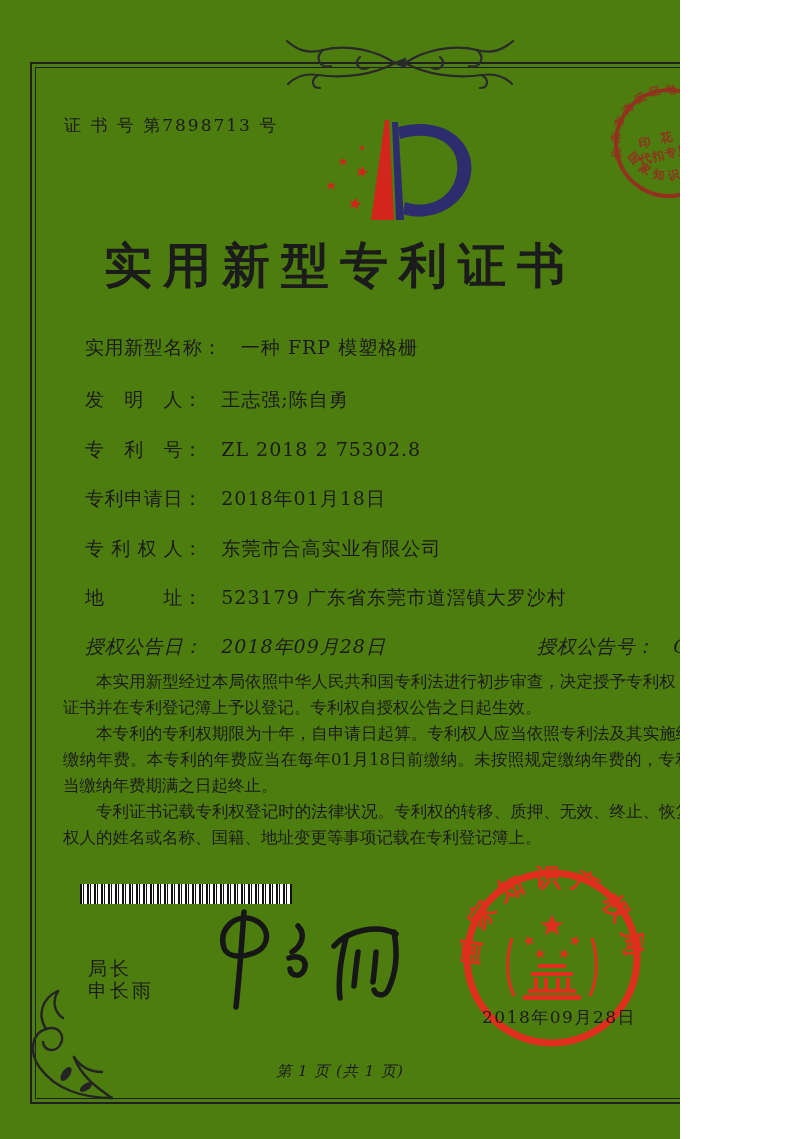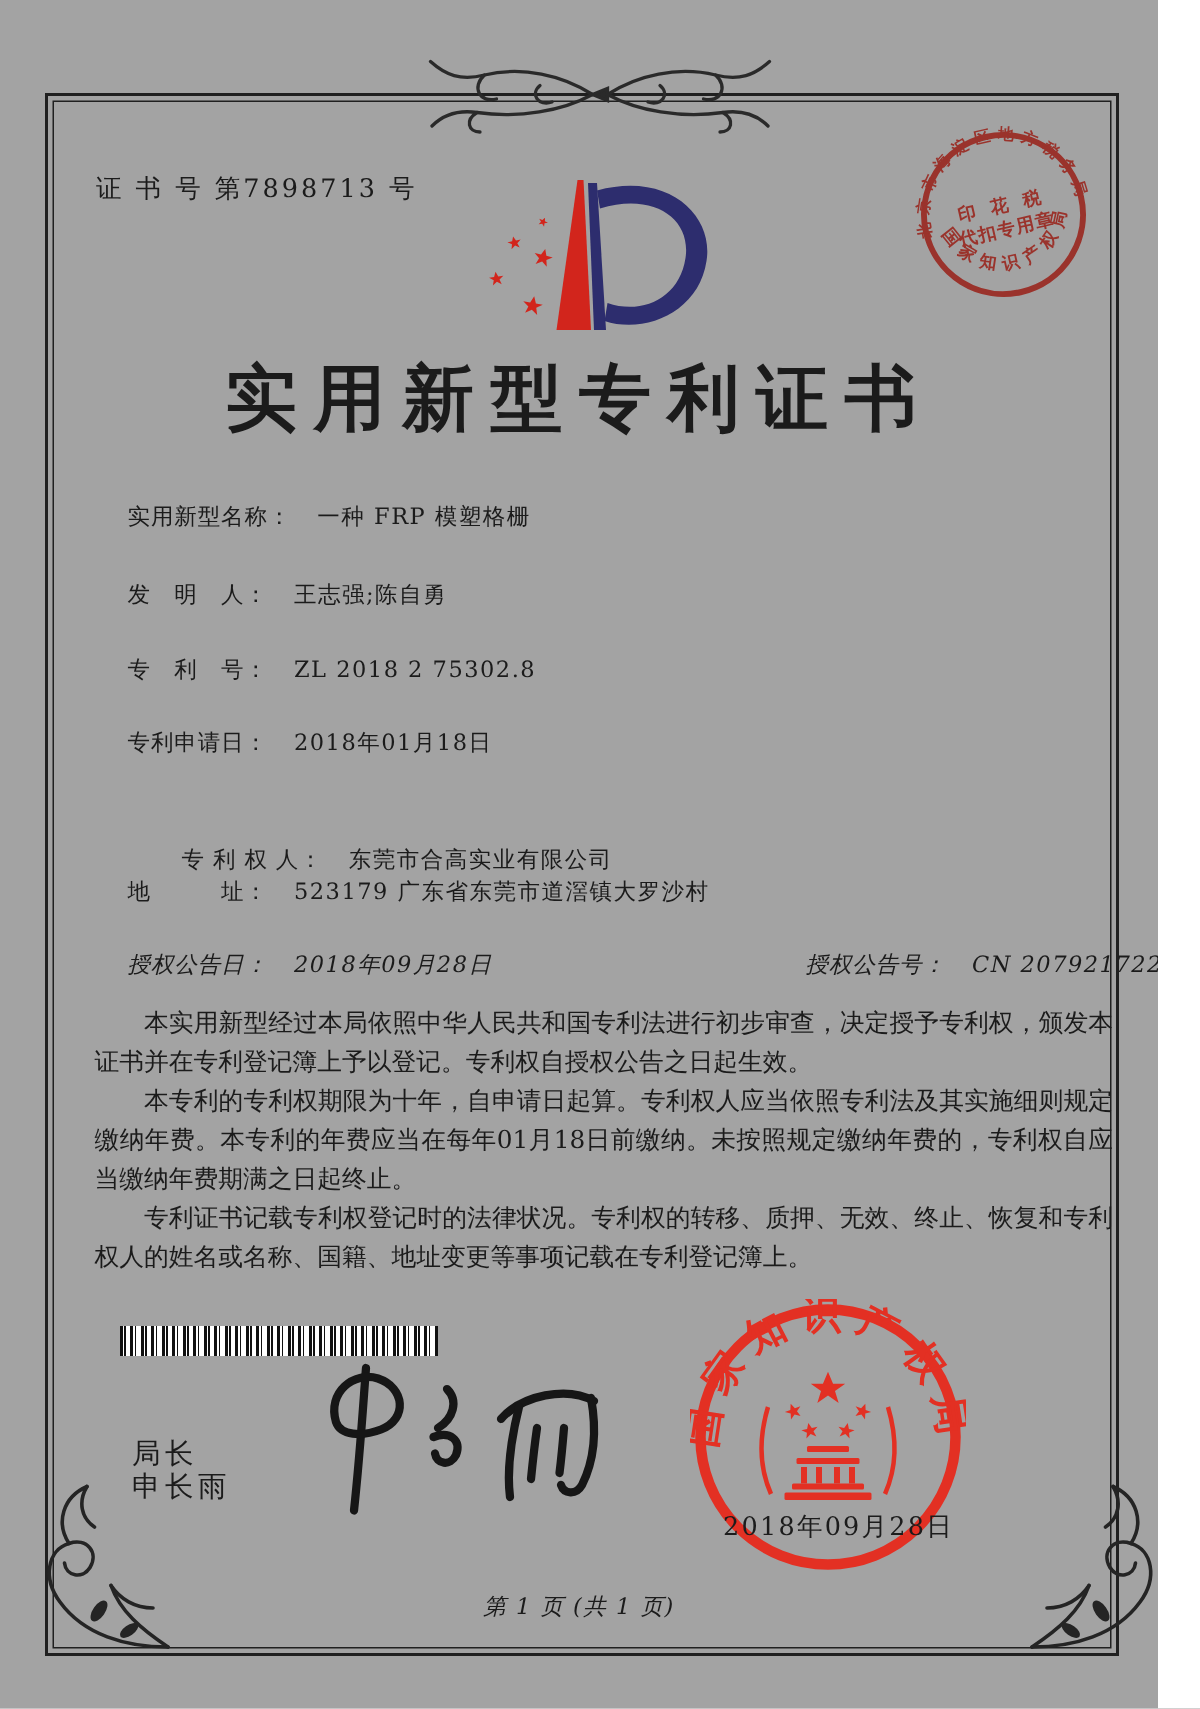--- a/index.html
+++ b/index.html
@@ -1,34 +1,34 @@
 <!DOCTYPE html>
 <html><head>
 <meta charset="utf-8">
 <style>
   html,body{margin:0;padding:0;}
   .page{
-    position:relative; width:772px; height:1139px; overflow:hidden;
-    background:#a3a3a3;
+    position:relative; width:680px; height:1139px; overflow:hidden;
+    background:#4d7c0f;
     font-family:"DejaVu Serif","Liberation Serif",serif;
     color:#1b1b1b;
   }
   
   .frame{position:absolute;left:30px;top:62px;width:712px;height:1038px;border:2px solid #202020;}
   .frame-inner{position:absolute;inset:3px;border:1px solid #202020;}
   .ornament{position:absolute;pointer-events:none;}
   
   .cert-no{position:absolute;left:64px;top:114px;font-size:17px;letter-spacing:2px;white-space:nowrap;}
   
   .logo{position:absolute;left:318px;top:110px;}
   
   .title{position:absolute;left:0;top:234px;width:100%;text-align:center;
          font-size:48px;font-weight:bold;letter-spacing:11px;}
   
-  .row{position:absolute;left:85px;font-size:15px;white-space:nowrap;letter-spacing:0.6px;}
+  .row{position:absolute;left:85px;font-size:19px;white-space:nowrap;letter-spacing:0.6px;}
   .row .lab{margin-right:12px;}
   .row .val{letter-spacing:1px;}
   .grant-no{position:absolute;left:452px;top:0;}
   
   .paras{position:absolute;left:63px;top:669px;width:679px;font-size:16.5px;
          line-height:26px;text-align:justify;}
   .paras p{margin:0;text-indent:2em;}
   
   .barcode{position:absolute;left:80px;top:884px;width:212px;height:20px;
     background:repeating-linear-gradient(90deg,
@@ -130,21 +130,21 @@
     <span class="val">王志强;陈自勇</span>
   </div>
   <div class="row" style="top:437px;">
     <span class="lab">专　利　号：</span>
     <span class="val">ZL 2018 2 75302.8</span>
   </div>
   <div class="row" style="top:486px;">
     <span class="lab">专利申请日：</span>
     <span class="val">2018年01月18日</span>
   </div>
-  <div class="row" style="top:564px;margin-left:36px;">
+  <div class="row" style="top:536px;">
     <span class="lab">专 利 权 人：</span>
     <span class="val">东莞市合高实业有限公司</span>
   </div>
   <div class="row" style="top:585px;">
     <span class="lab">地　　　址：</span>
     <span class="val">523179 广东省东莞市道滘镇大罗沙村</span>
   </div>
   <div class="row" style="top:634px;width:660px;font-style:italic;">
     <span class="lab">授权公告日：</span>
     <span class="val">2018年09月28日</span>

